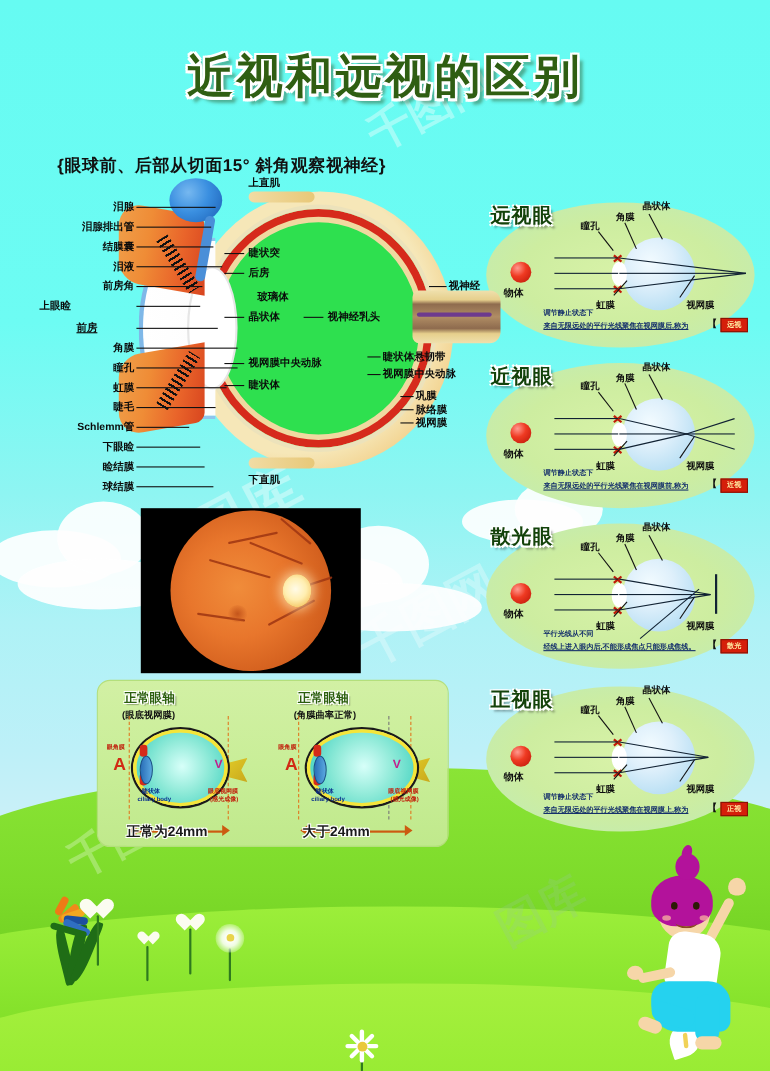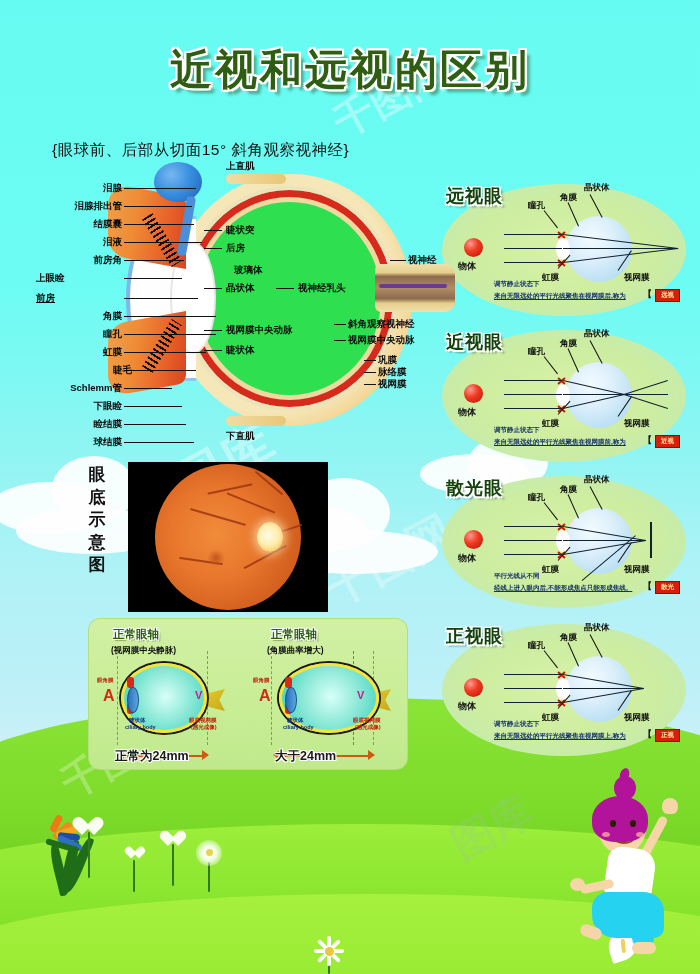--- a/index.html
+++ b/index.html
@@ -37,21 +37,21 @@
     color: #2f5e12;
     text-shadow:
       -2px -2px 0 #ffffff,  2px -2px 0 #ffffff,
       -2px  2px 0 #ffffff,  2px  2px 0 #ffffff,
        0 -2px 0 #ffffff, 0 2px 0 #ffffff,
       -2px 0 0 #ffffff, 2px 0 0 #ffffff,
        5px 5px 3px rgba(40,70,20,.45);
   }
   #subtitle {
     position: absolute; top: 140px; left: 52px;
-    font-size: 15.5px; font-weight: 400; color: #111;
+    font-size: 15.5px; font-weight: 700; color: #111;
     letter-spacing: .5px;
   }
 
   
   .wm { position: absolute; color: rgba(255,255,255,.38);
         font-size: 54px; font-weight: 700; pointer-events: none;
         transform: rotate(-28deg); white-space: nowrap; }
   #wm1 { top: 70px; left: 330px; font-size: 40px; }
   #wm2 { top: 430px; left: 170px; }
   #wm3 { top: 530px; left: 320px; font-size: 46px; color: rgba(255,255,255,.30); }
@@ -359,29 +359,29 @@
         <div class="alabel" style="right: 328px; top: 32px; text-align: right; left: 6px; width: 86px;">泪腺排出管</div>
         <div class="aline" style="left: 94px; top: 38px; width: 68px;"></div>
         <div class="alabel" style="right: 328px; top: 50px; text-align: right; left: 6px; width: 86px;">结膜囊</div>
         <div class="aline" style="left: 94px; top: 56px; width: 70px;"></div>
         <div class="alabel" style="right: 328px; top: 68px; text-align: right; left: 6px; width: 86px;">泪液</div>
         <div class="aline" style="left: 94px; top: 74px; width: 78px;"></div>
         <div class="alabel" style="right: 328px; top: 86px; text-align: right; left: 6px; width: 86px;">前房角</div>
         <div class="aline" style="left: 94px; top: 92px; width: 60px;"></div>
         <div class="alabel" style="right: 328px; top: 104px; text-align: left; left: 6px; width: 86px;">上眼睑</div>
         <div class="aline" style="left: 94px; top: 110px; width: 58px;"></div>
-        <div class="alabel" style="right: 328px; top: 124px; text-align: left; left: 6px; width: 86px; text-decoration: underline;">前房</div>
+        <div class="alabel" style="right: 328px; top: 124px; text-align: center; left: 6px; width: 86px; text-decoration: underline;">前房</div>
         <div class="aline" style="left: 94px; top: 130px; width: 74px;"></div>
         <div class="alabel" style="right: 328px; top: 142px; text-align: right; left: 6px; width: 86px;">角膜</div>
         <div class="aline" style="left: 94px; top: 148px; width: 92px;"></div>
         <div class="alabel" style="right: 328px; top: 160px; text-align: right; left: 6px; width: 86px;">瞳孔</div>
         <div class="aline" style="left: 94px; top: 166px; width: 92px;"></div>
         <div class="alabel" style="right: 328px; top: 178px; text-align: right; left: 6px; width: 86px;">虹膜</div>
         <div class="aline" style="left: 94px; top: 184px; width: 82px;"></div>
-        <div class="alabel" style="right: 328px; top: 196px; text-align: right; left: 16px; width: 86px;">睫毛</div>
+        <div class="alabel" style="right: 328px; top: 196px; text-align: right; left: 6px; width: 86px;">睫毛</div>
         <div class="aline" style="left: 94px; top: 202px; width: 72px;"></div>
         <div class="alabel" style="right: 328px; top: 214px; text-align: right; left: 6px; width: 86px;">Schlemm管</div>
         <div class="aline" style="left: 94px; top: 220px; width: 48px;"></div>
         <div class="alabel" style="right: 328px; top: 232px; text-align: right; left: 6px; width: 86px;">下眼睑</div>
         <div class="aline" style="left: 94px; top: 238px; width: 58px;"></div>
         <div class="alabel" style="right: 328px; top: 250px; text-align: right; left: 6px; width: 86px;">睑结膜</div>
         <div class="aline" style="left: 94px; top: 256px; width: 62px;"></div>
         <div class="alabel" style="right: 328px; top: 268px; text-align: right; left: 6px; width: 86px;">球结膜</div>
         <div class="aline" style="left: 94px; top: 274px; width: 70px;"></div>
       </div>
@@ -400,54 +400,53 @@
         <div class="alabel" style="left: 268px; top: 114px;">视神经乳头</div>
         <div class="aline" style="left: 246px; top: 120px; width: 18px;"></div>
       </div>
     <div id="muscle-labels">
         <div class="alabel" style="left: 196px; top: -8px;">上直肌</div>
         <div class="alabel" style="left: 196px; top: 262px;">下直肌</div>
       </div>
     <div id="right-labels">
         <div class="alabel" style="left: 378px; top: 86px;">视神经</div>
         <div class="aline" style="left: 360px; top: 92px; width: 16px;"></div>
-        <div class="alabel" style="left: 318px; top: 150px;">斜角观察视神经</div>
+        <div class="alabel" style="left: 318px; top: 150px;">睫状体悬韧带</div>
         <div class="aline" style="left: 304px; top: 156px; width: 12px;"></div>
         <div class="alabel" style="left: 318px; top: 166px;">视网膜中央动脉</div>
         <div class="aline" style="left: 304px; top: 172px; width: 12px;"></div>
         <div class="alabel" style="left: 348px; top: 186px;">巩膜</div>
         <div class="aline" style="left: 334px; top: 192px; width: 12px;"></div>
         <div class="alabel" style="left: 348px; top: 198px;">脉络膜</div>
         <div class="aline" style="left: 334px; top: 204px; width: 12px;"></div>
         <div class="alabel" style="left: 348px; top: 210px;">视网膜</div>
         <div class="aline" style="left: 334px; top: 216px; width: 12px;"></div>
       </div>
   </div>
 
   <div id="fundus-block">
-    <div id="fundus-vtext">眼底示意图</div>
     <div id="fundus-photo">
       <div id="retina">
         <div class="vessel" style="left:108px; top:66px; width:40px; height:2px; transform:rotate(-18deg);"></div>
         <div class="vessel" style="left:70px;  top:38px; width:52px; height:2px; transform:rotate(22deg);"></div>
         <div class="vessel" style="left:52px;  top:24px; width:46px; height:2px; transform:rotate(-12deg);"></div>
         <div class="vessel" style="left:34px;  top:52px; width:58px; height:2px; transform:rotate(16deg);"></div>
         <div class="vessel" style="left:86px;  top:92px; width:48px; height:2px; transform:rotate(-28deg);"></div>
         <div class="vessel" style="left:24px;  top:96px; width:44px; height:2px; transform:rotate(8deg);"></div>
         <div class="vessel" style="left:96px;  top:18px; width:36px; height:2px; transform:rotate(40deg);"></div>
         <div id="macula"></div>
         <div id="disc"></div>
       </div>
     </div>
   </div>
 
   <div id="axial-panel">
 
     <div class="axial-title" style="left:24px; top:8px;text-align:right;">正常眼轴</div>
-    <div class="axial-sub" style="left:22px; top:26px;">(视网膜中央静脉)</div>
+    <div class="axial-sub" style="left:22px; top:26px;">(眼底视网膜)</div>
     <div class="eyebox" style="left:14px;">
       <div class="dashv" style="left:14px; top:-8px;"></div>
       <div class="dashv" style="left:104px; top:-8px;"></div>
       <div class="nerve-tail" style="left:96px; top:30px;"></div>
       <div class="eyeball"></div>
       <div class="iris-r" style="left:24px; top:18px;"></div>
       <div class="iris-r" style="left:24px; top:44px;"></div>
       <div class="eyelens" style="left:24px; top:28px;"></div>
       <div class="big-A" style="left:0px; top:28px;">A</div>
       <div class="big-V" style="left:92px; top:30px;">V</div>
@@ -458,21 +457,21 @@
       <div class="tiny-red" style="left:88px; top:65px;">(感光成像)</div>
     </div>
     <div class="arrowrow" style="left:28px; width:92px;">
       <div class="arrowline" style="left:4px; width:84px;"></div>
       <div class="arrowhead" style="left:0; border-right:7px solid #cc5a10;"></div>
       <div class="arrowhead" style="right:0; border-left:7px solid #cc5a10;"></div>
     </div>
     <div class="mm-text" style="left:26px;">正常为24mm</div>
 
     <div class="axial-title" style="left:182px; top:8px;">正常眼轴</div>
-    <div class="axial-sub" style="left:178px; top:26px;">(角膜曲率增大)</div>
+    <div class="axial-sub" style="left:178px; top:26px;">(角膜曲率正常)</div>
     <div class="eyebox" style="left:172px;">
       <div class="dashv" style="left:10px; top:-8px;"></div>
       <div class="dashv" style="left:92px; top:-8px; border-left-color:#777;"></div>
       <div class="dashv" style="left:112px; top:-8px;"></div>
       <div class="nerve-tail" style="left:104px; top:30px;"></div>
       <div class="eyeball long"></div>
       <div class="iris-r" style="left:24px; top:18px;"></div>
       <div class="iris-r" style="left:24px; top:44px;"></div>
       <div class="eyelens" style="left:24px; top:28px;"></div>
       <div class="big-A" style="left:-2px; top:28px;">A</div>

